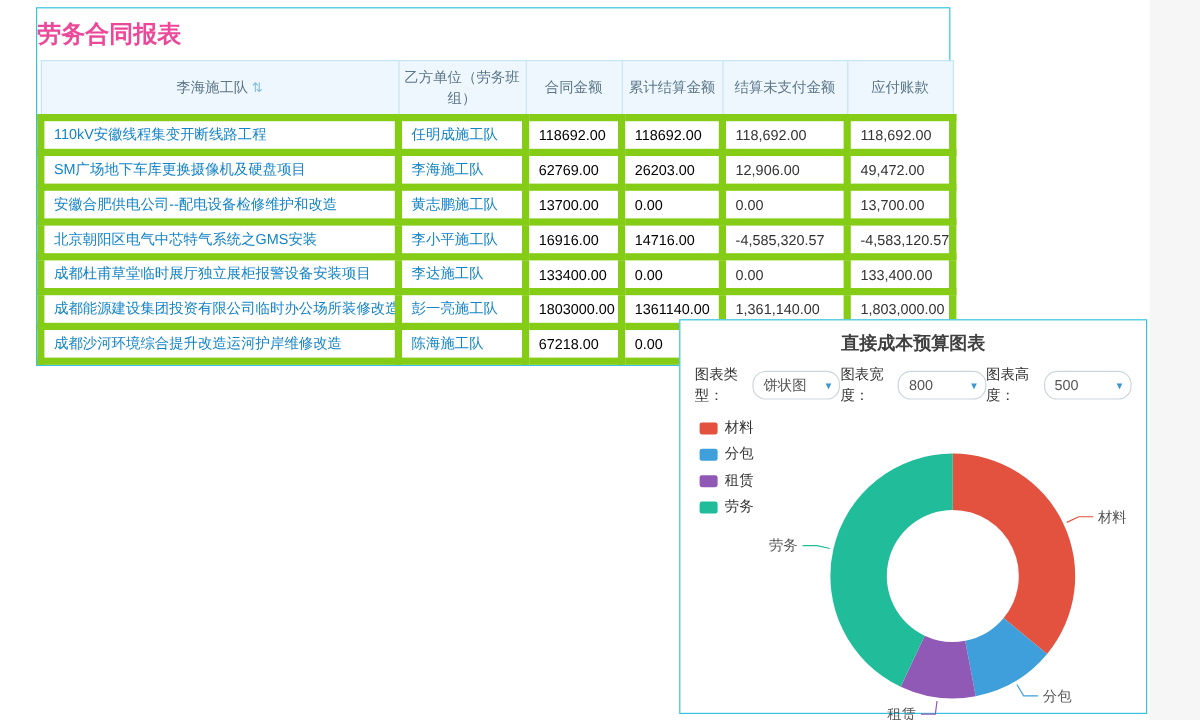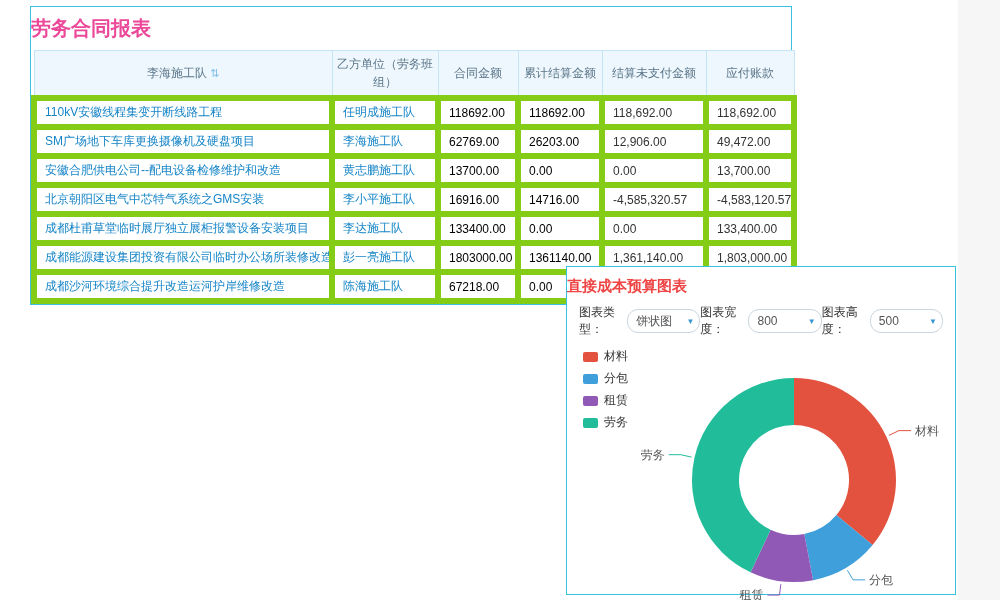--- a/index.html
+++ b/index.html
@@ -19,21 +19,21 @@
   th.col3 { width: 84px; }  th.col4 { width: 104px; } th.col5 { width: 88px; }
   td.col0 { color: #1584c7; text-align: left; cursor: pointer; }
   td.col1 { color: #1584c7; text-align: left; cursor: pointer; }
   td.col2, td.col3 { color: #000000; text-align: left; padding-right: 14px; }
   td.col4, td.col5 { color: #333; text-align: left; padding-right: 10px; }
   .sort-icon { color: #7fbfe3; font-size: 11px; margin-left: 3px; cursor: pointer; }
 
   
   .chart-panel { position: absolute; left: 566px; top: 266px; width: 390px; height: 329px;
                  border: 1px solid #38c2e1; background: #fff; }
-  .chart-title { font-size: 15px; font-weight: bold; color: #ef4444; text-align: left; padding: 10px 0 6px; }
+  .chart-title { font-size: 15px; font-weight: bold; color: #404040; text-align: center; padding: 10px 0 6px; }
   .controls { display: flex; justify-content: space-between; align-items: center; padding: 0 12px; margin-top: 2px; }
   .control { display: flex; align-items: center; font-size: 12px; color: #333; }
   .ctl-label { margin-right: 3px; }
   .select { position: relative; width: 88px; height: 24px; border: 1px solid #ccd6dd; border-radius: 11px;
             font-size: 12px; color: #555; line-height: 22px; padding: 0 18px 0 8px; cursor: pointer; background: #fff; }
   .select .caret { position: absolute; right: 5px; top: 0; color: #3a97d6; font-size: 8px; line-height: 24px; }
   .chart-area { position: relative; height: 262px; margin-top: 4px; }
   .legend { position: absolute; left: 16px; top: 6px; display: flex; flex-direction: column; gap: 5px; z-index: 2; }
   .legend-item { display: flex; align-items: center; gap: 6px; cursor: pointer; }
   .swatch { width: 15px; height: 10px; border-radius: 2px; display: inline-block; }

